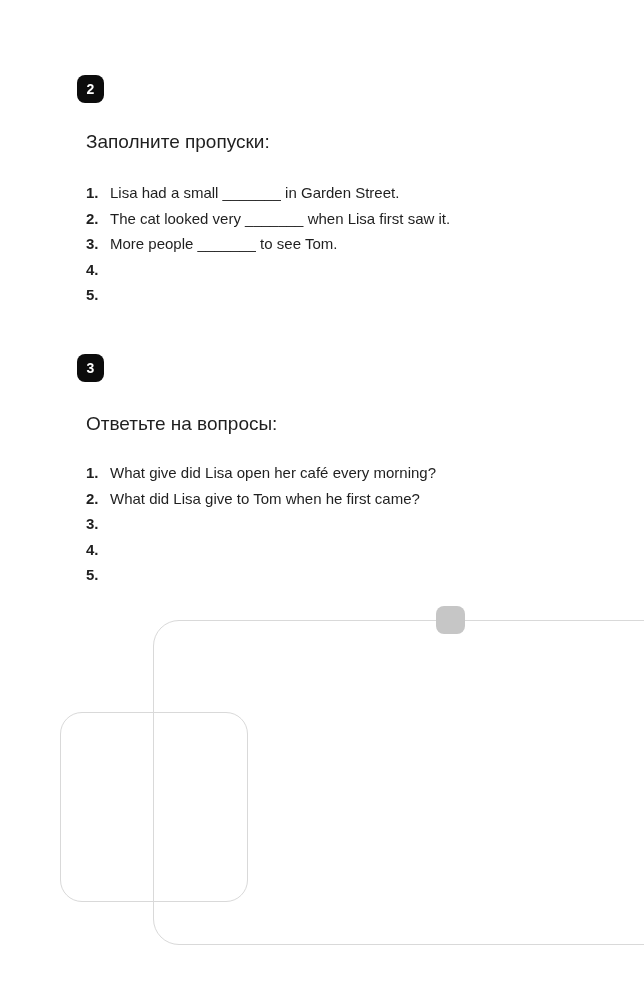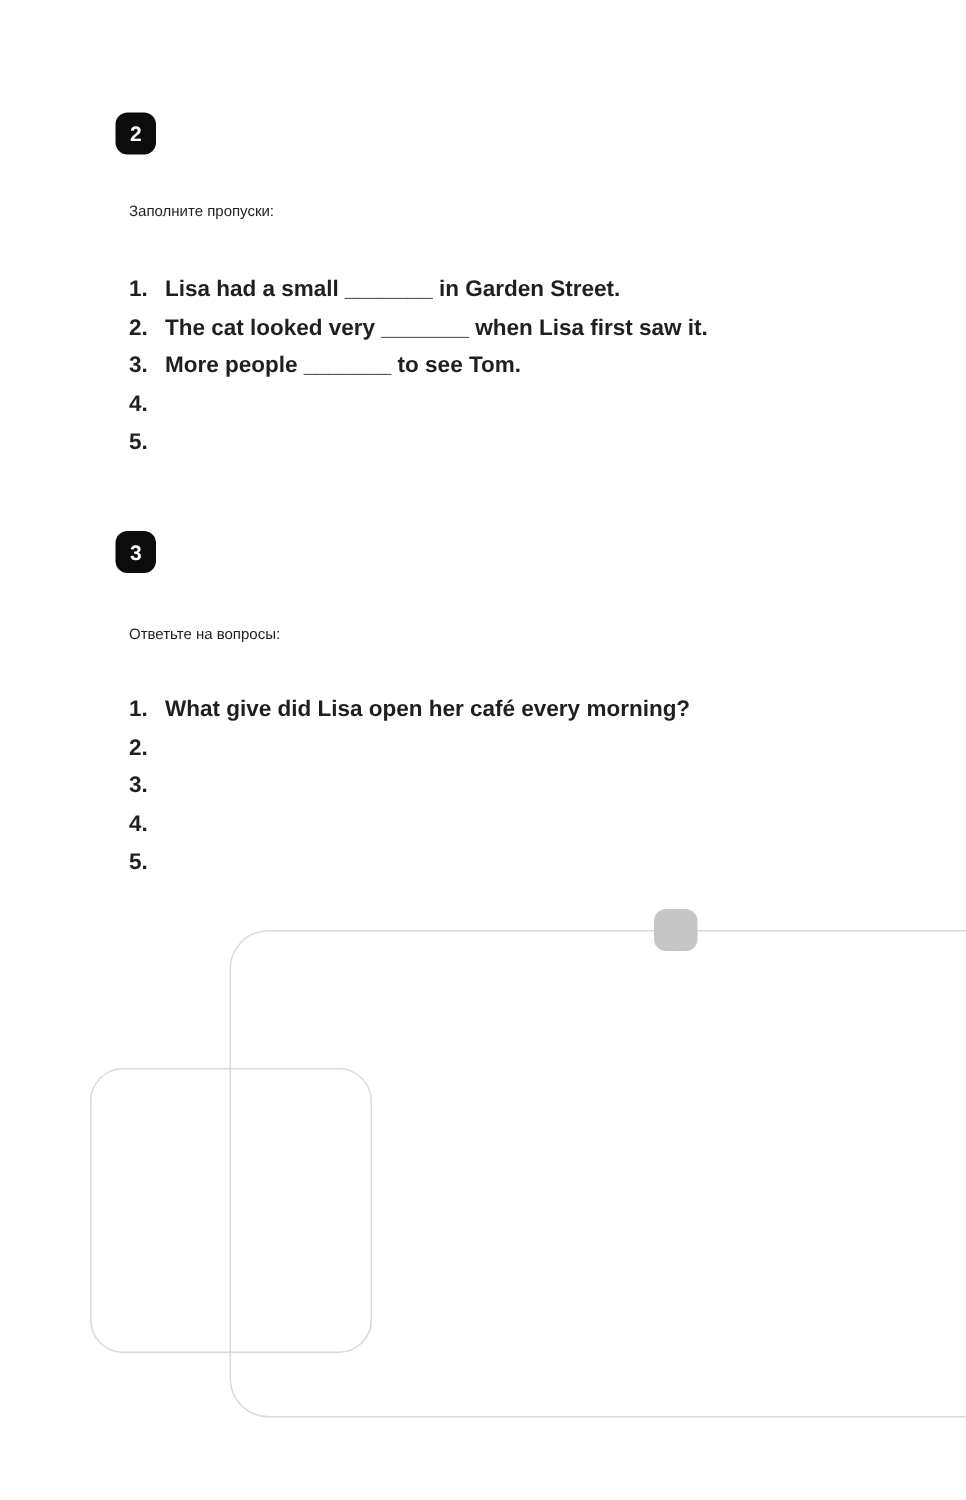--- a/index.html
+++ b/index.html
@@ -28,21 +28,21 @@
     color:var(--badge-fg);
     border-radius:8px;
     display:flex;align-items:center;justify-content:center;
     font-size:14px;font-weight:700;
   }
   .badge-2{left:77px;top:75px;}
   .badge-3{left:77px;top:354px;}
   .instruction{
     position:absolute;
     left:86px;
-    font-size:10px;
+    font-size:19px;
     line-height:16px;
     color:var(--text);
   }
   .instruction-2{top:134px;}
   .instruction-3{top:416px;}
   .ex-list{
     position:absolute;
     left:86px;
     list-style:none;
   }
@@ -52,21 +52,21 @@
     display:flex;
     line-height:25.6px;
     font-size:15px;
   }
   .ex-num{
     font-weight:700;
     width:24px;
     flex:0 0 24px;
   }
   .ex-text{
-    font-weight:700;
+    font-weight:400;
     white-space:nowrap;
   }
   .decor-frame{
     position:absolute;
     left:153px;top:620px;
     width:580px;height:325px;
     border:1px solid var(--outline);
     border-radius:26px;
     background:transparent;
   }
@@ -120,20 +120,21 @@
 
   <div class="instruction instruction-3">Ответьте на вопросы:</div>
 
   <ol class="ex-list ex-list-3">
     <li class="ex-row">
       <span class="ex-num">1.</span>
       <span class="ex-text">What give did Lisa open her café every morning?</span>
     </li>
     <li class="ex-row">
       <span class="ex-num">2.</span>
+      <span class="ex-text">What did Lisa give to Tom when he first came?</span>
     </li>
     <li class="ex-row">
       <span class="ex-num">3.</span>
     </li>
     <li class="ex-row">
       <span class="ex-num">4.</span>
     </li>
     <li class="ex-row">
       <span class="ex-num">5.</span>
     </li>

